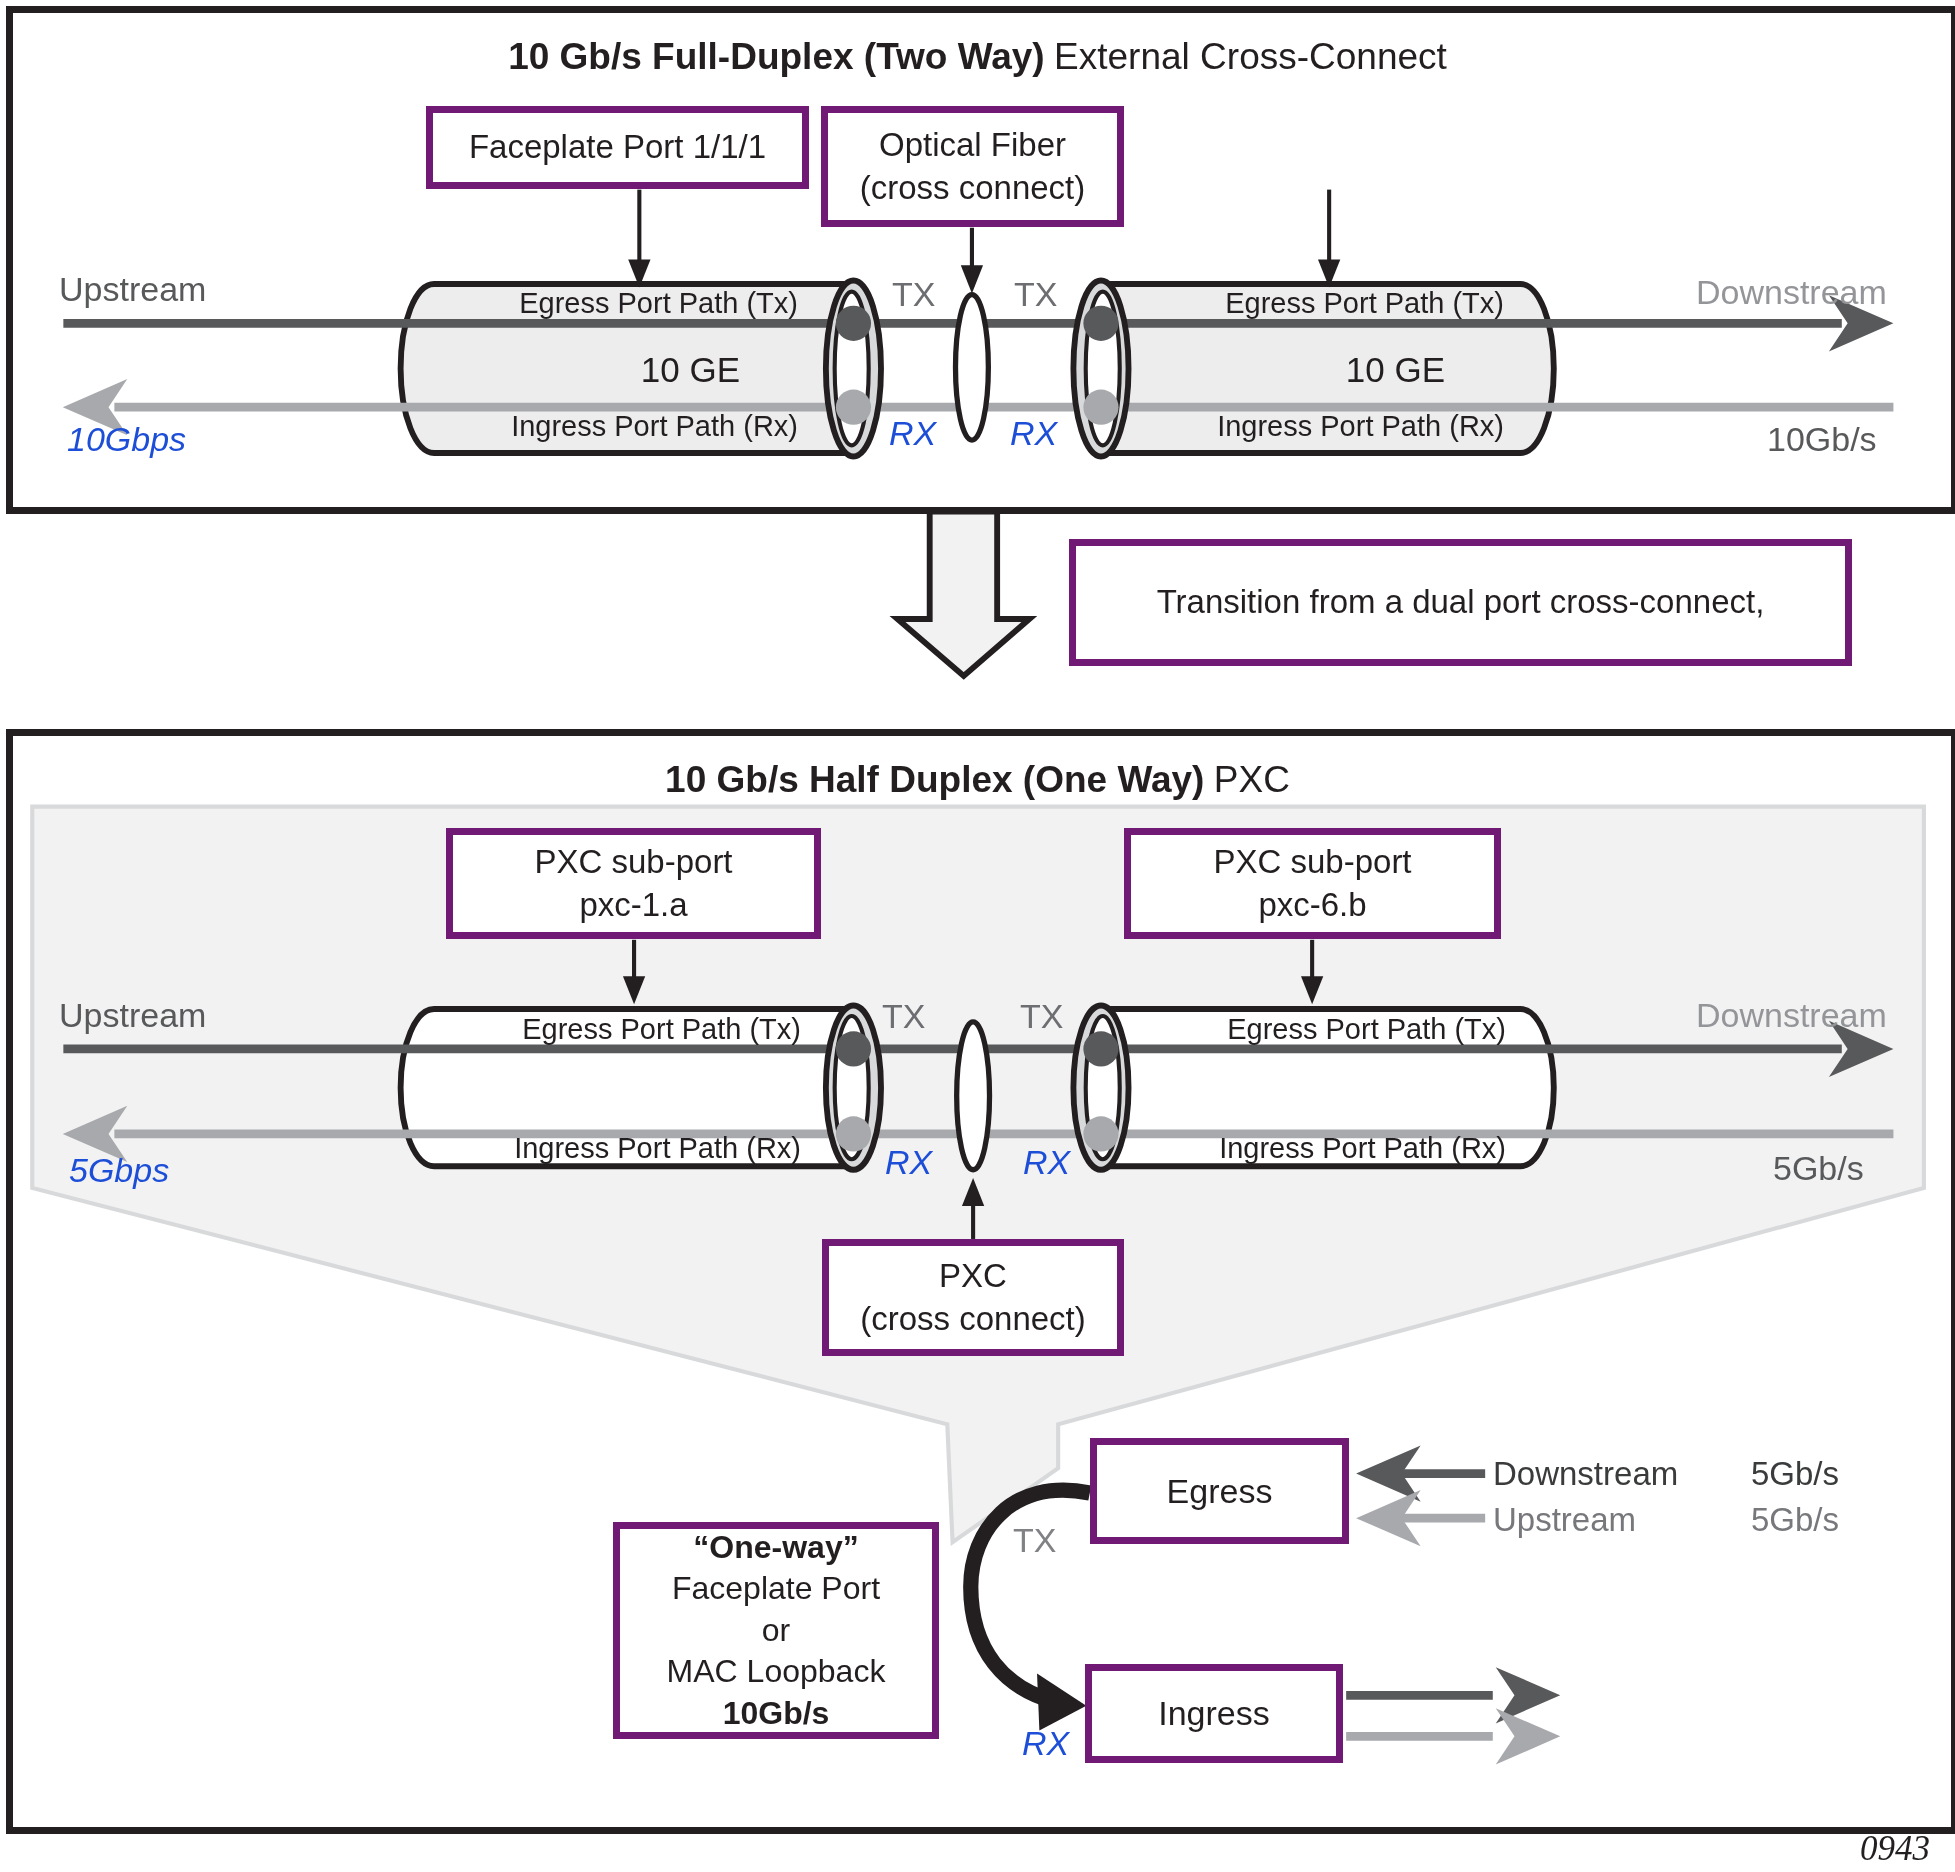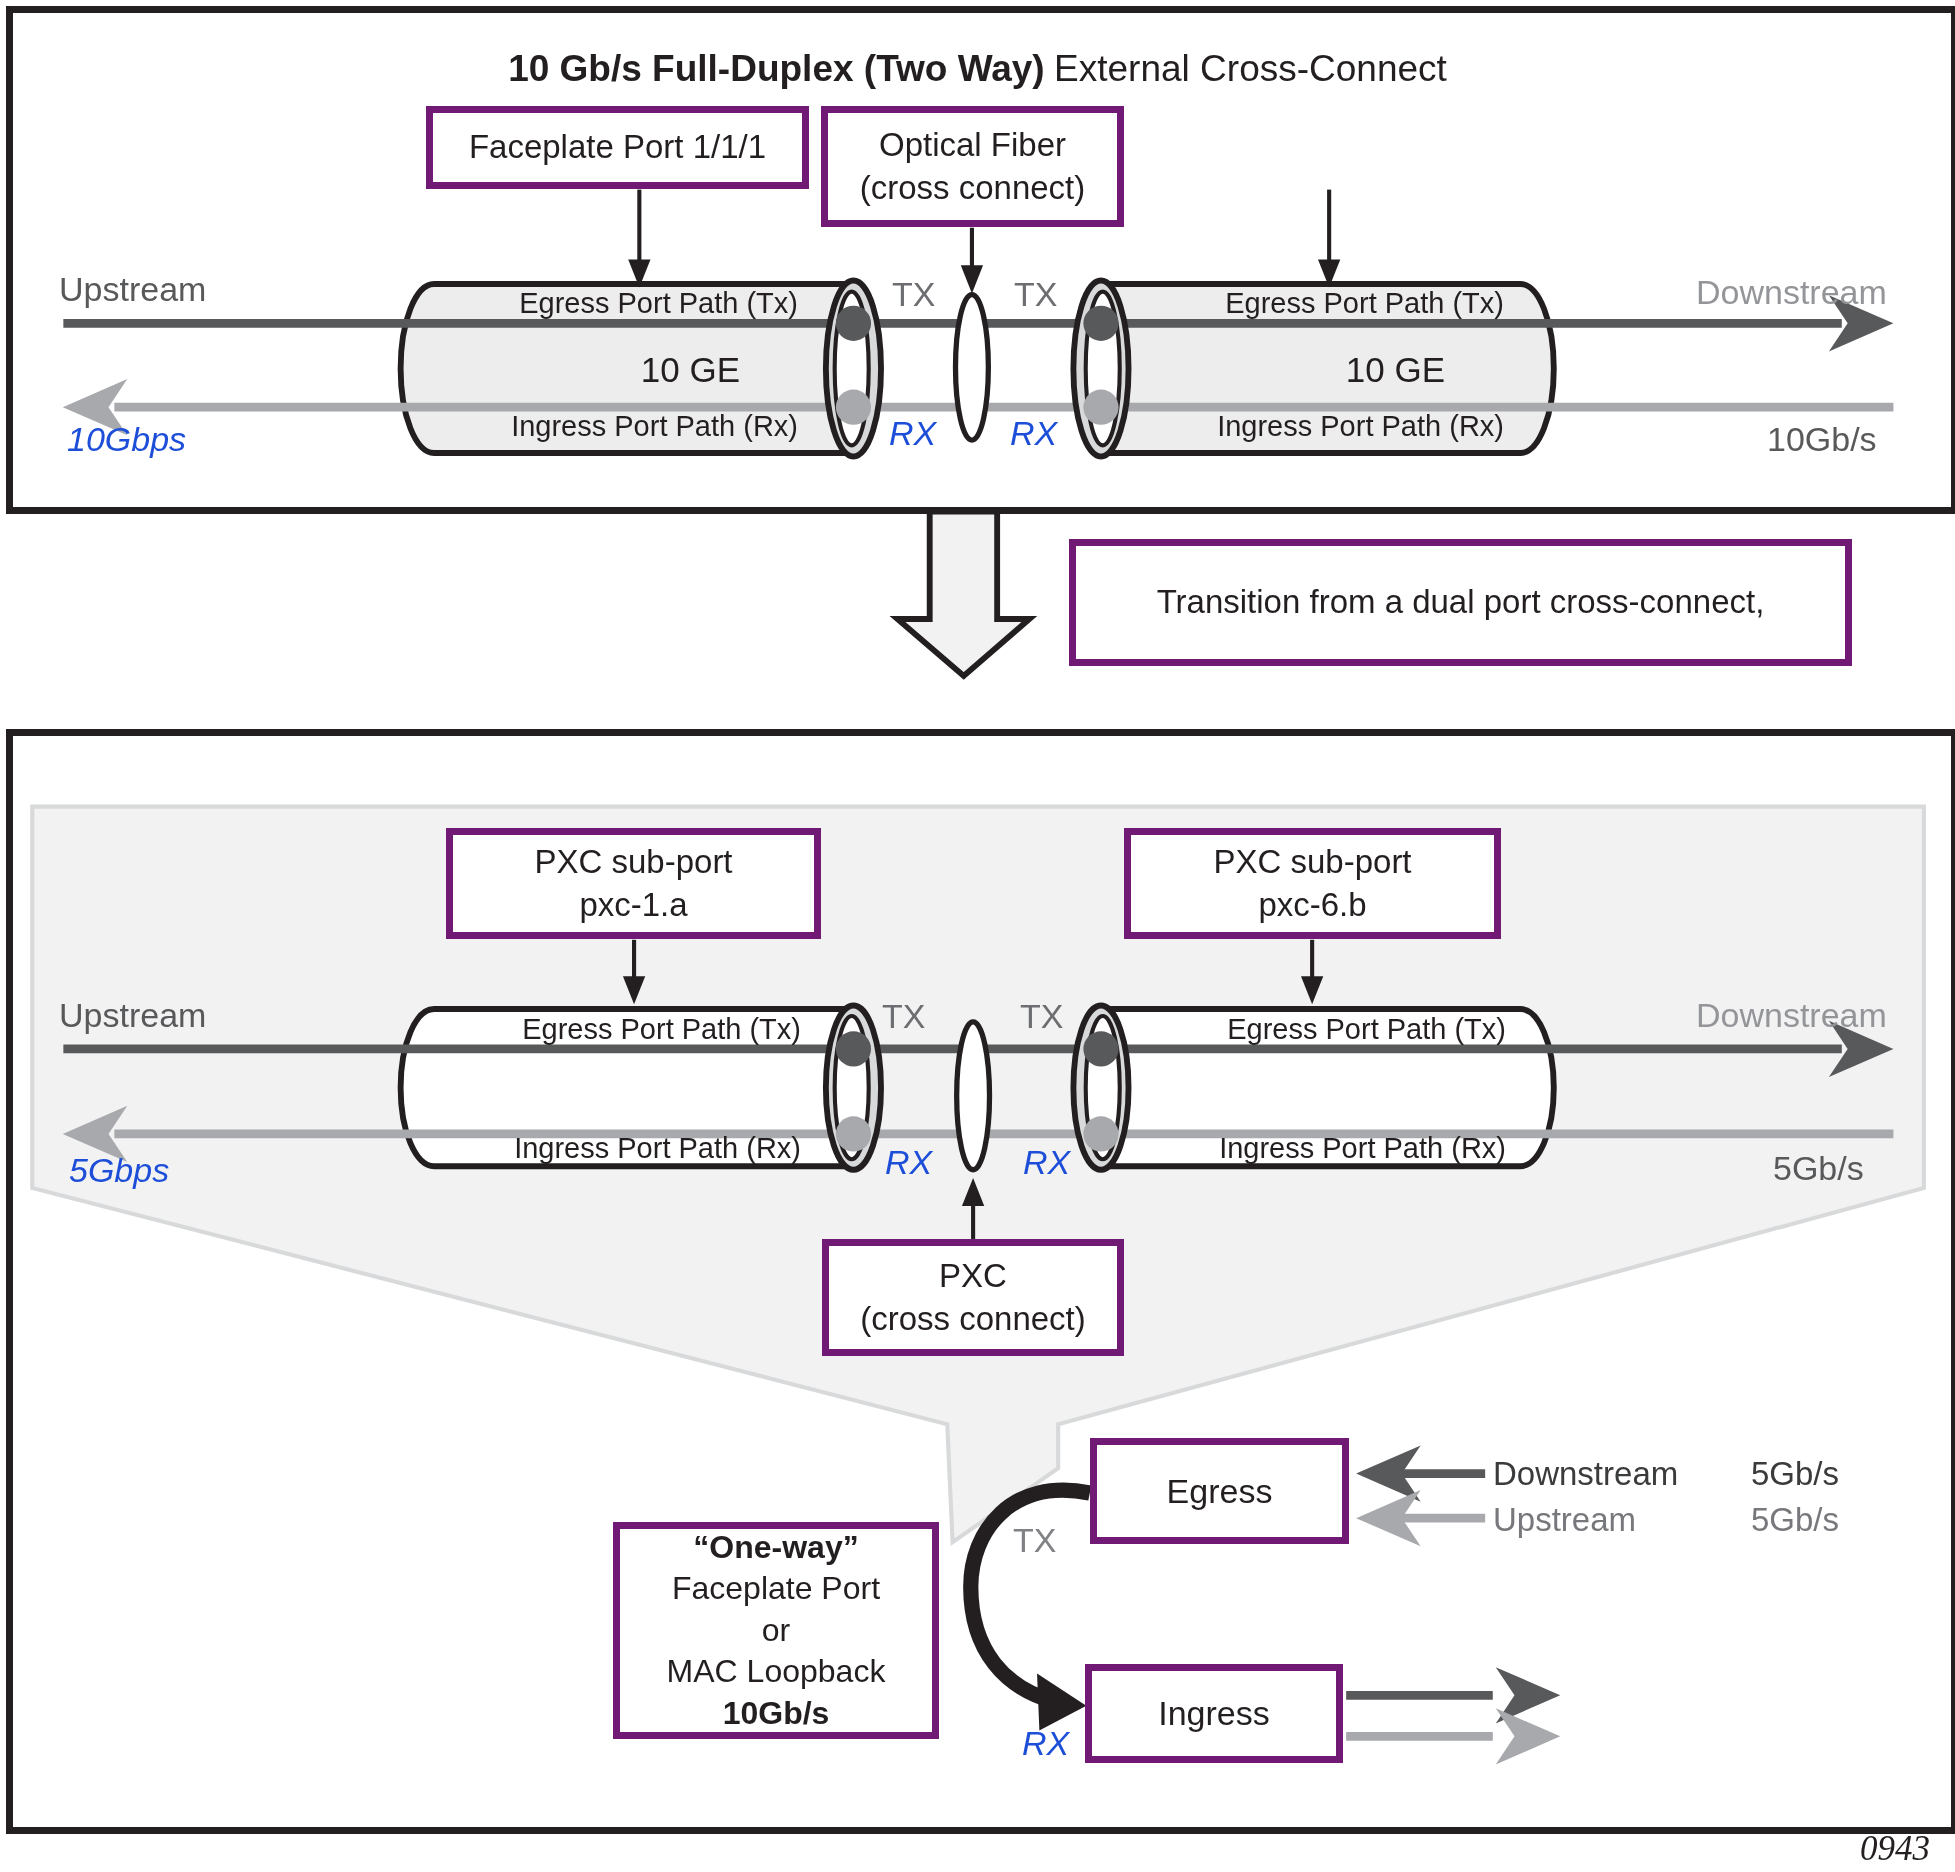--- a/index.html
+++ b/index.html
@@ -101,21 +101,21 @@
     <path d="M2312,2512 L2422,2464 L2390,2512 L2422,2560 Z" fill="#58595b"></path>
     <line x1="2388" y1="2588" x2="2532" y2="2588" stroke="#a7a9ac" stroke-width="15"></line>
     <path d="M2312,2588 L2422,2540 L2390,2588 L2422,2636 Z" fill="#a7a9ac"></path>
 
     <line x1="2295" y1="2890" x2="2545" y2="2890" stroke="#58595b" stroke-width="15"></line>
     <path d="M2660,2890 L2550,2842 L2582,2890 L2550,2938 Z" fill="#58595b"></path>
     <line x1="2295" y1="2960" x2="2545" y2="2960" stroke="#a7a9ac" stroke-width="15"></line>
     <path d="M2660,2960 L2550,2912 L2582,2960 L2550,3008 Z" fill="#a7a9ac"></path>
   </svg>
 
-  <div class="title" style="top:48px;">
+  <div class="title" style="top:36px;">
     <span class="b">10 Gb/s Full-Duplex (Two Way)</span><span class="r">External Cross-Connect</span>
   </div>
 
   <div class="box" style="left:426px;top:106px;width:383px;height:83px;">
     <div>Faceplate Port 1/1/1</div>
   </div>
   <div class="box" style="left:821px;top:106px;width:303px;height:121px;">
     <div>Optical Fiber</div>
     <div>(cross connect)</div>
   </div>
@@ -134,20 +134,23 @@
   <div class="lbl small c600" style="left:1152px;top:287px;">Egress Port Path (Tx)</div>
   <div class="lbl c600" style="left:505px;top:350px;font-size:35px;width:235px;">10 GE</div>
   <div class="lbl c600" style="left:1210px;top:350px;font-size:35px;width:235px;">10 GE</div>
   <div class="lbl small c600" style="left:446px;top:410px;">Ingress Port Path (Rx)</div>
   <div class="lbl small c600" style="left:1152px;top:410px;">Ingress Port Path (Rx)</div>
 
   <div class="box" style="left:1069px;top:539px;width:783px;height:127px;">
     <div>Transition from a dual port cross-connect,</div>
   </div>
 
+  <div class="title" style="top:759px;">
+    <span class="b">10 Gb/s Half Duplex (One Way)</span><span class="r">PXC</span>
+  </div>
 
   <div class="box" style="left:446px;top:828px;width:375px;height:111px;">
     <div>PXC sub-port</div>
     <div>pxc-1.a</div>
   </div>
   <div class="box" style="left:1124px;top:828px;width:377px;height:111px;">
     <div>PXC sub-port</div>
     <div>pxc-6.b</div>
   </div>
 

